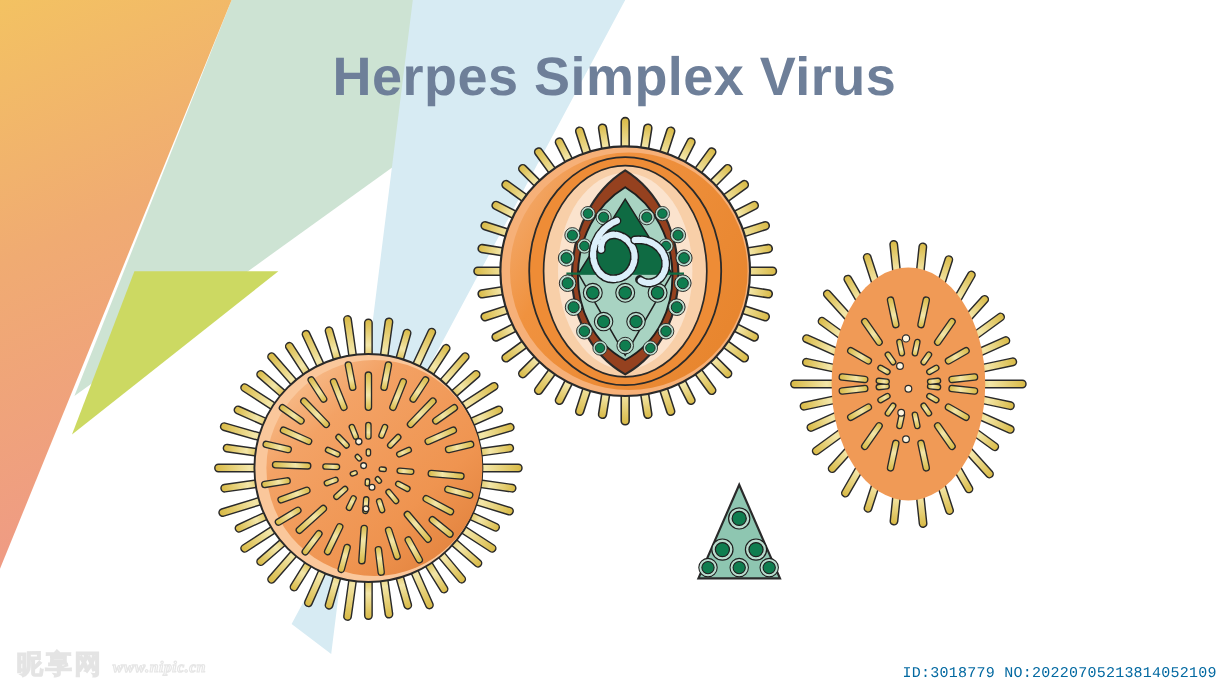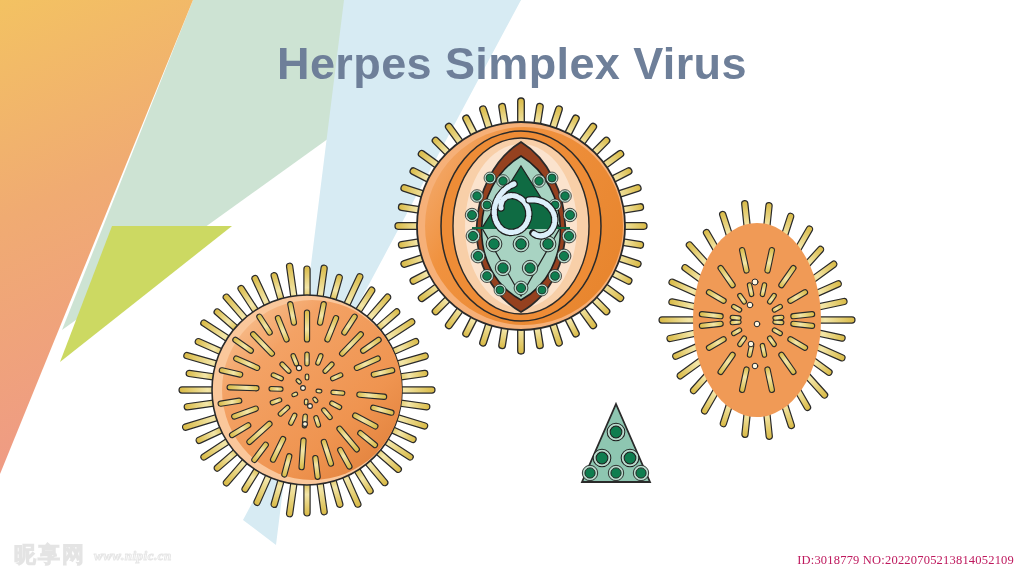--- a/index.html
+++ b/index.html
@@ -34,23 +34,23 @@
     font-size: 45px;
     font-weight: bold;
     color: #6e7f99;
     letter-spacing: 0.4px;
     user-select: none;
   }
   .wm-id {
     position: absolute;
     right: 10px;
     bottom: 8px;
-    font-family: Liberation Serif, serif;
+    font-family: Liberation Mono, monospace;
     font-size: 12.5px;
-    color: #be185d;
+    color: #0369a1;
     letter-spacing: 0.2px;
     white-space: nowrap;
     margin-left: 41px;
   }
   .wm-brand {
     position: absolute;
     left: 14px;
     bottom: 10px;
     display: flex;
     align-items: center;

